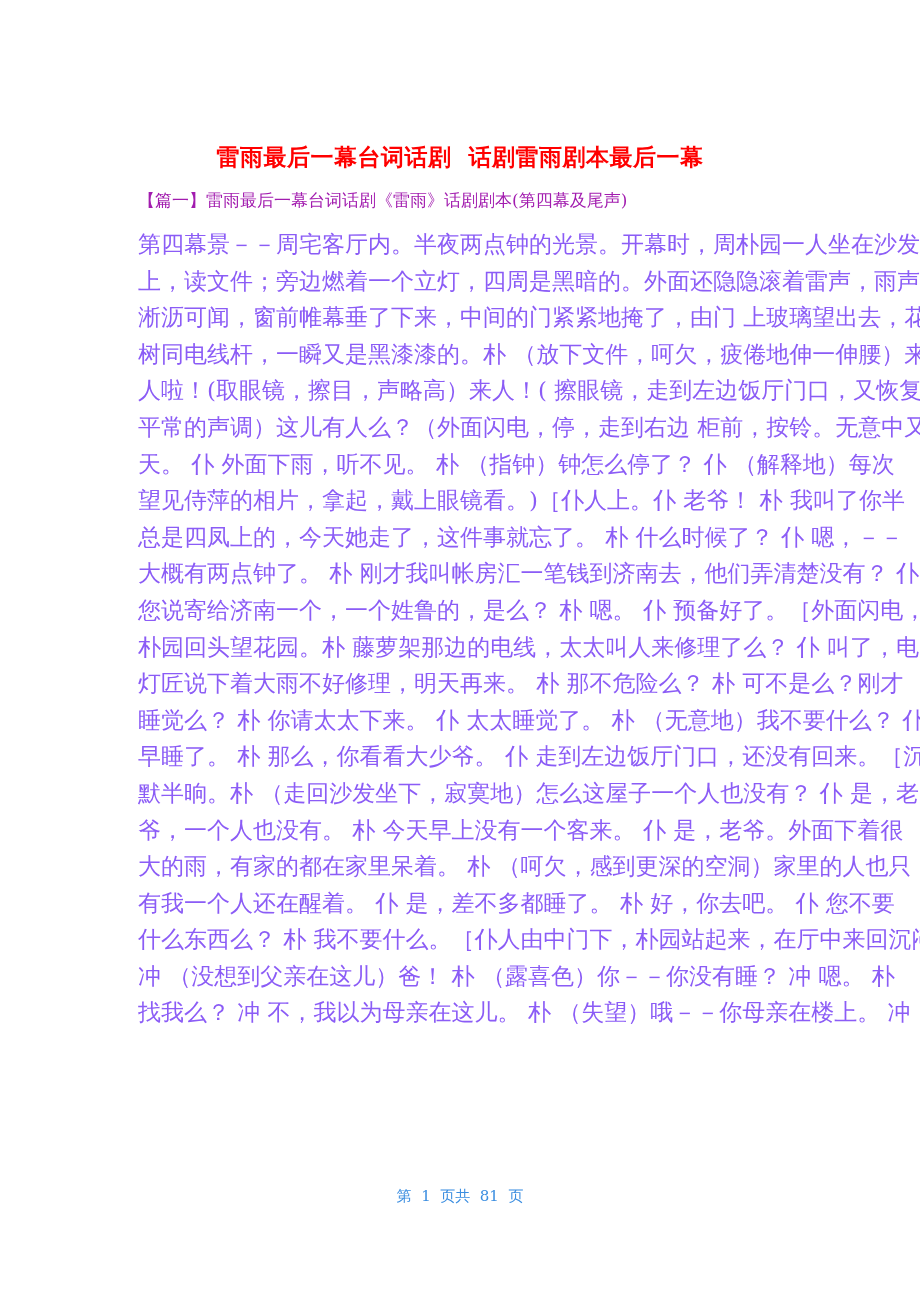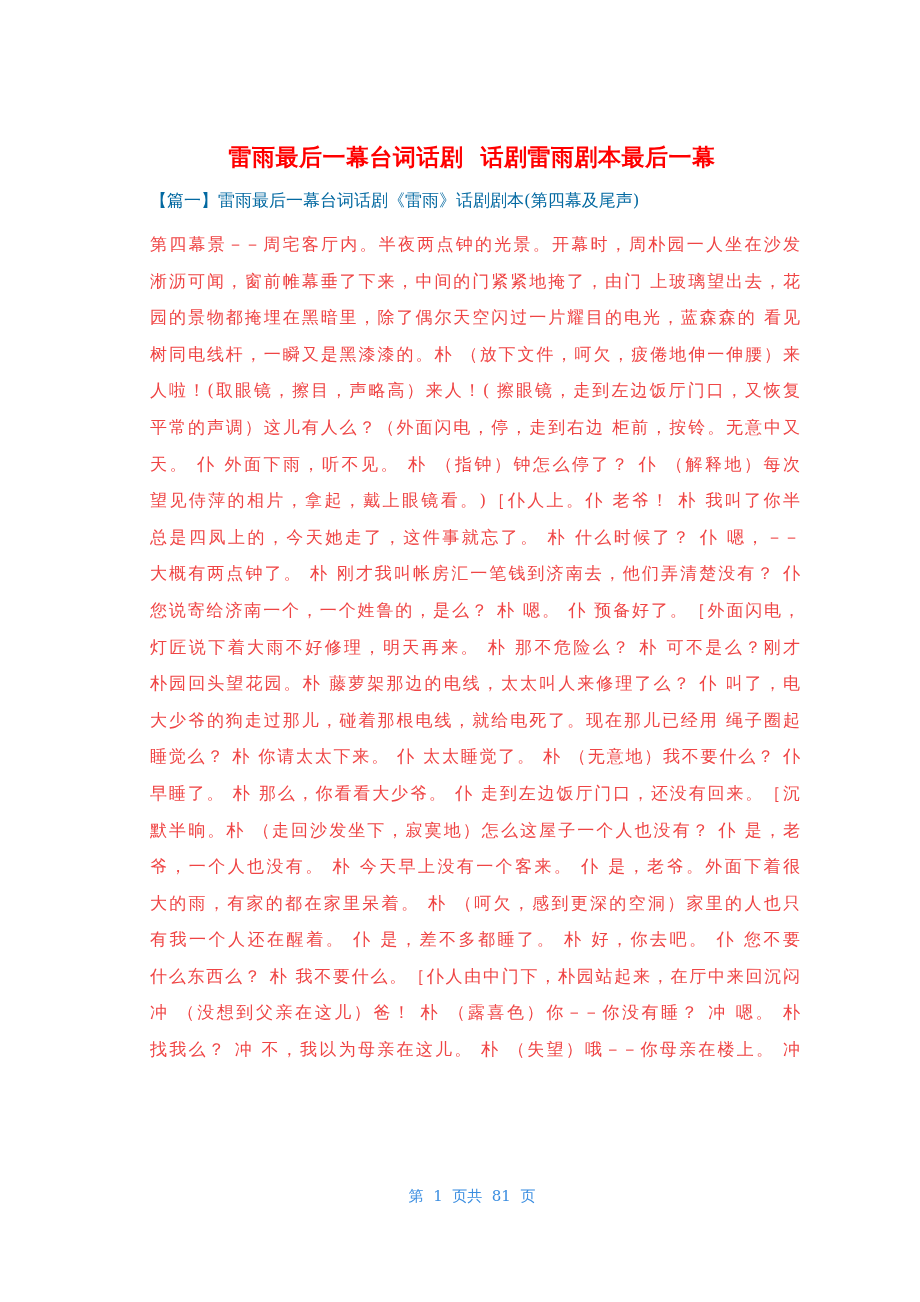--- a/index.html
+++ b/index.html
@@ -10,21 +10,21 @@
     body {
       width: 920px;
       height: 1302px;
       position: relative;
       overflow: hidden;
       font-family: "DejaVu Serif", "Liberation Serif", serif;
       color: #222222;
     }
     .page {
       position: absolute;
-      left: 12px;
+      left: 0;
       top: 0;
       width: 908px;
       height: 1302px;
       background: #ffffff;
       border-radius: 27px;
     }
     .title {
       position: absolute;
       left: 0;
       top: 142px;
@@ -37,37 +37,37 @@
       letter-spacing: 0.5px;
       white-space: pre;
     }
     .subtitle {
       position: absolute;
       left: 138px;
       top: 187px;
       width: 660px;
       font-size: 17px;
       line-height: 26px;
-      color: #0369a1;
+      color: #a21caf;
       white-space: nowrap;
     }
     .body-lines {
       position: absolute;
       left: 138px;
       top: 226px;
       width: 650px;
     }
     .line {
       height: 36.6px;
-      font-size: 17px;
+      font-size: 23px;
       line-height: 36.6px;
       white-space: nowrap;
       text-align: justify;
       text-align-last: justify;
-      color: #ef4444;
+      color: #8b5cf6;
     }
     .footer {
       position: absolute;
       left: 0;
       top: 1187px;
       width: 920px;
       text-align: center;
       font-size: 15px;
       color: #3a8de0;
       white-space: pre;
@@ -75,33 +75,32 @@
   </style>
 </head>
 <body>
 
 <div class="page">
   <div class="title">雷雨最后一幕台词话剧  话剧雷雨剧本最后一幕</div>
   <div class="subtitle">【篇一】雷雨最后一幕台词话剧《雷雨》话剧剧本(第四幕及尾声)</div>
 
   <div class="body-lines">
     <div class="line">第四幕景－－周宅客厅内。半夜两点钟的光景。开幕时，周朴园一人坐在沙发</div>
+    <div class="line">上，读文件；旁边燃着一个立灯，四周是黑暗的。外面还隐隐滚着雷声，雨声</div>
     <div class="line">淅沥可闻，窗前帷幕垂了下来，中间的门紧紧地掩了，由门 上玻璃望出去，花</div>
-    <div class="line">园的景物都掩埋在黑暗里，除了偶尔天空闪过一片耀目的电光，蓝森森的 看见</div>
     <div class="line">树同电线杆，一瞬又是黑漆漆的。朴 （放下文件，呵欠，疲倦地伸一伸腰）来</div>
     <div class="line">人啦！(取眼镜，擦目，声略高）来人！( 擦眼镜，走到左边饭厅门口，又恢复</div>
     <div class="line">平常的声调）这儿有人么？（外面闪电，停，走到右边 柜前，按铃。无意中又</div>
     <div class="line">天。 仆 外面下雨，听不见。 朴 （指钟）钟怎么停了？ 仆 （解释地）每次</div>
     <div class="line">望见侍萍的相片，拿起，戴上眼镜看。)［仆人上。仆 老爷！ 朴 我叫了你半</div>
     <div class="line">总是四凤上的，今天她走了，这件事就忘了。 朴 什么时候了？ 仆 嗯，－－</div>
     <div class="line">大概有两点钟了。 朴 刚才我叫帐房汇一笔钱到济南去，他们弄清楚没有？ 仆</div>
     <div class="line">您说寄给济南一个，一个姓鲁的，是么？ 朴 嗯。 仆 预备好了。［外面闪电，</div>
+    <div class="line">朴园回头望花园。朴 藤萝架那边的电线，太太叫人来修理了么？ 仆 叫了，电</div>
     <div class="line">灯匠说下着大雨不好修理，明天再来。 朴 那不危险么？ 朴 可不是么？刚才</div>
-    <div class="line">朴园回头望花园。朴 藤萝架那边的电线，太太叫人来修理了么？ 仆 叫了，电</div>
-    <div class="line">大少爷的狗走过那儿，碰着那根电线，就给电死了。现在那儿已经用 绳子圈起</div>
     <div class="line">睡觉么？ 朴 你请太太下来。 仆 太太睡觉了。 朴 （无意地）我不要什么？ 仆</div>
     <div class="line">早睡了。 朴 那么，你看看大少爷。 仆 走到左边饭厅门口，还没有回来。［沉</div>
     <div class="line">默半晌。朴 （走回沙发坐下，寂寞地）怎么这屋子一个人也没有？ 仆 是，老</div>
     <div class="line">爷，一个人也没有。 朴 今天早上没有一个客来。 仆 是，老爷。外面下着很</div>
     <div class="line">大的雨，有家的都在家里呆着。 朴 （呵欠，感到更深的空洞）家里的人也只</div>
     <div class="line">有我一个人还在醒着。 仆 是，差不多都睡了。 朴 好，你去吧。 仆 您不要</div>
     <div class="line">什么东西么？ 朴 我不要什么。［仆人由中门下，朴园站起来，在厅中来回沉闷</div>
     <div class="line">冲 （没想到父亲在这儿）爸！ 朴 （露喜色）你－－你没有睡？ 冲 嗯。 朴</div>
     <div class="line">找我么？ 冲 不，我以为母亲在这儿。 朴 （失望）哦－－你母亲在楼上。 冲</div>
   </div>

